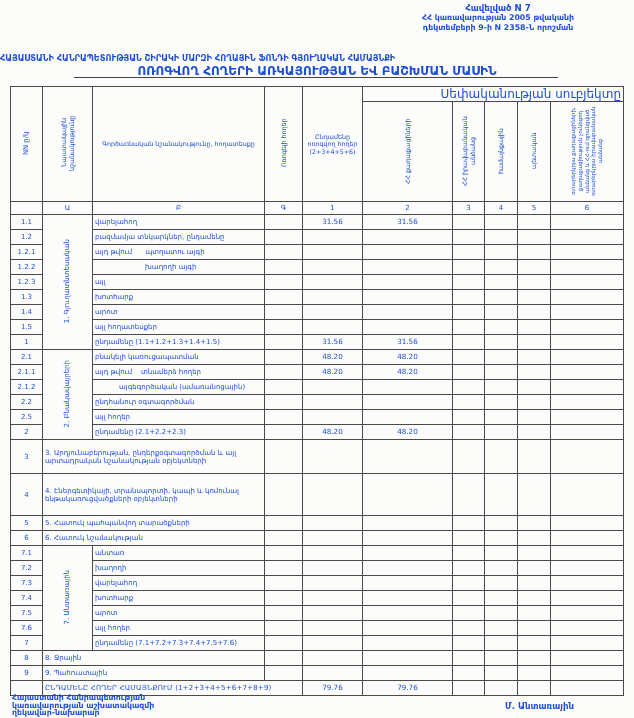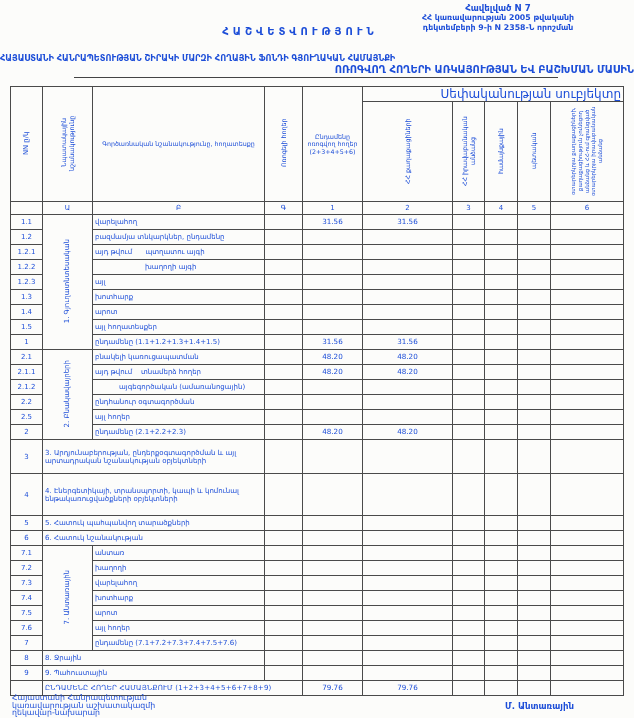--- a/index.html
+++ b/index.html
@@ -10,22 +10,22 @@
   }
   
   .tophdr { position:relative; height:86px; }
   .appendix { position:absolute; top:3px; right:60px; text-align:center;
               font-weight:bold; font-size:7.8px; line-height:10px; }
   .appendix .l1 { font-size:8.6px; }
   .report-word { position:absolute; top:26px; left:0; width:600px; text-align:center;
                  font-weight:bold; font-size:10px; letter-spacing:4px; }
   .title1 { position:absolute; top:53px; left:0; width:100%; text-align:left;
             font-weight:bold; font-size:8.2px; }
-  .title2 { position:absolute; top:64px; left:0; width:100%; text-align:right;
-            font-weight:bold; font-size:10px; }
+  .title2 { position:absolute; top:64px; left:0; width:100%; text-align:center;
+            font-weight:bold; font-size:12px; }
   .title-rule { position:absolute; top:77px; left:74px; width:484px;
                 border-top:1px solid #444; height:0; }
   
   table { border-collapse:collapse; table-layout:fixed; margin:0 auto; width:613px; }
   th,td { border:1px solid #4a4a4a; padding:0 2px; font-weight:normal;
           overflow:hidden; vertical-align:middle; }
   th { font-size:6.3px; text-align:center; line-height:1.2; }
   thead tr.h1 { height:14px; }
   thead tr.h2 { height:100px; }
   th.subject { font-size:12px;text-align:right; }
@@ -39,35 +39,34 @@
   td.sec { text-align:center; }
   .vert { display:inline-block; writing-mode:vertical-rl; transform:rotate(180deg);
           font-size:6.3px; line-height:1.25; text-align:center; }
   .vh { height:94px; }
   .vh6 { font-size:5.4px; }
   .secv { font-size:7px; max-height:130px; }
   .numhdr { height:70px; font-size:6.8px; }
   
   .footer { position:absolute; left:12px; right:12px; bottom:1px;
             display:flex; justify-content:space-between; align-items:center; }
-  .sig-left { font-weight:normal; font-size:7.8px; line-height:7.6px; }
+  .sig-left { font-weight:bold; font-size:7.8px; line-height:7.6px; }
   .signer { font-weight:bold; font-size:8.6px; margin-right:48px; }
 </style>
 </head>
 <body>
 
 <div class="page">
 
   <div class="tophdr">
     <div class="appendix">
       <div class="l1">Հավելված N 7</div>
       <div>ՀՀ կառավարության 2005 թվականի</div>
       <div>դեկտեմբերի 9-ի N 2358-Ն որոշման</div>
     </div>
-    <div class="report-word">ՀԱՇՎԵՏՎՈՒԹՅՈՒՆ</div>
     <div class="title1">ՀԱՅԱՍՏԱՆԻ ՀԱՆՐԱՊԵՏՈՒԹՅԱՆ ՇԻՐԱԿԻ ՄԱՐԶԻ ՀՈՂԱՅԻՆ ՖՈՆԴԻ ԳՅՈՒՂԱԿԱՆ ՀԱՄԱՅՆՔԻ</div>
     <div class="title2">ՈՌՈԳՎՈՂ ՀՈՂԵՐԻ ԱՌԿԱՅՈՒԹՅԱՆ ԵՎ ԲԱՇԽՄԱՆ ՄԱՍԻՆ</div>
     <div class="title-rule"></div>
   </div>
 
   <table>
     <colgroup>
       <col style="width:32px">
         <col style="width:50px">
         <col style="width:172px">

